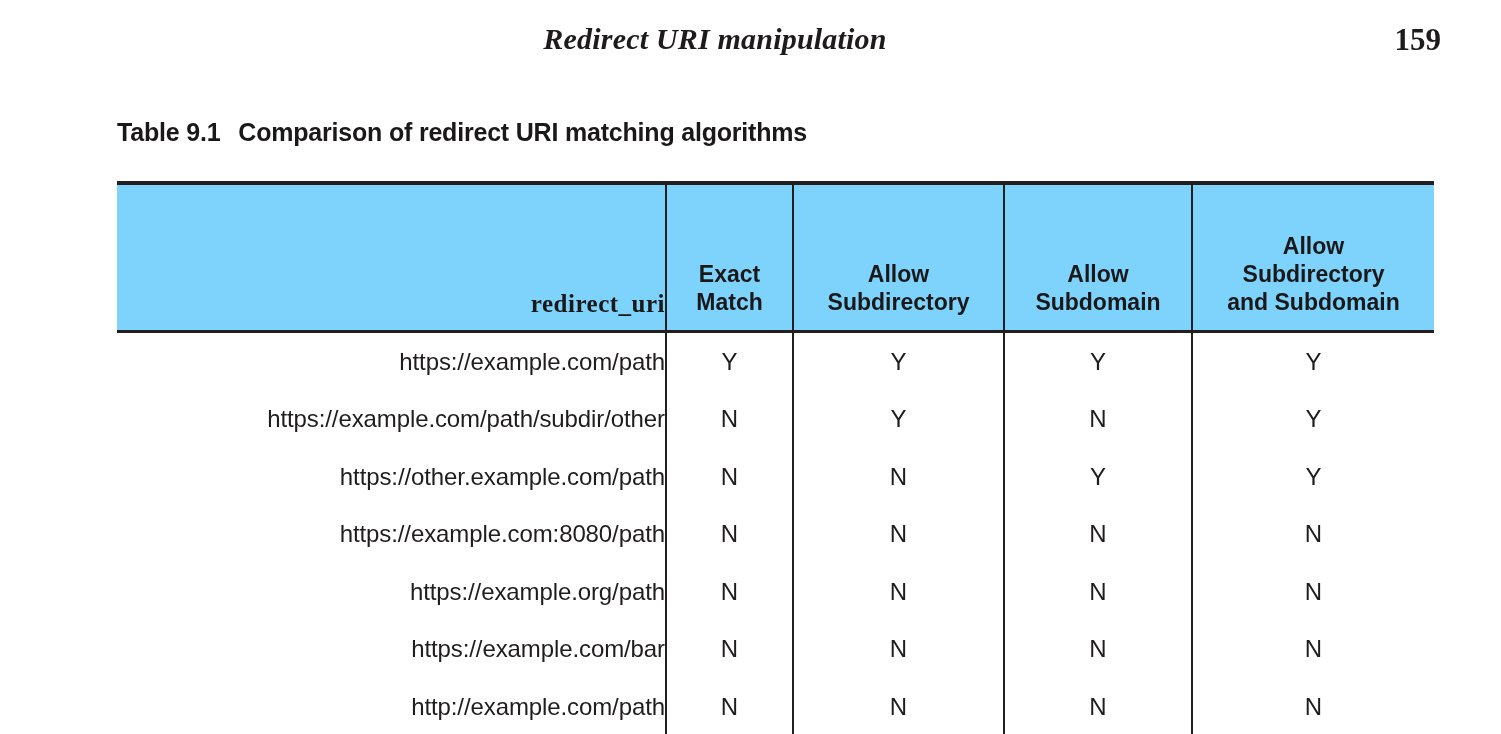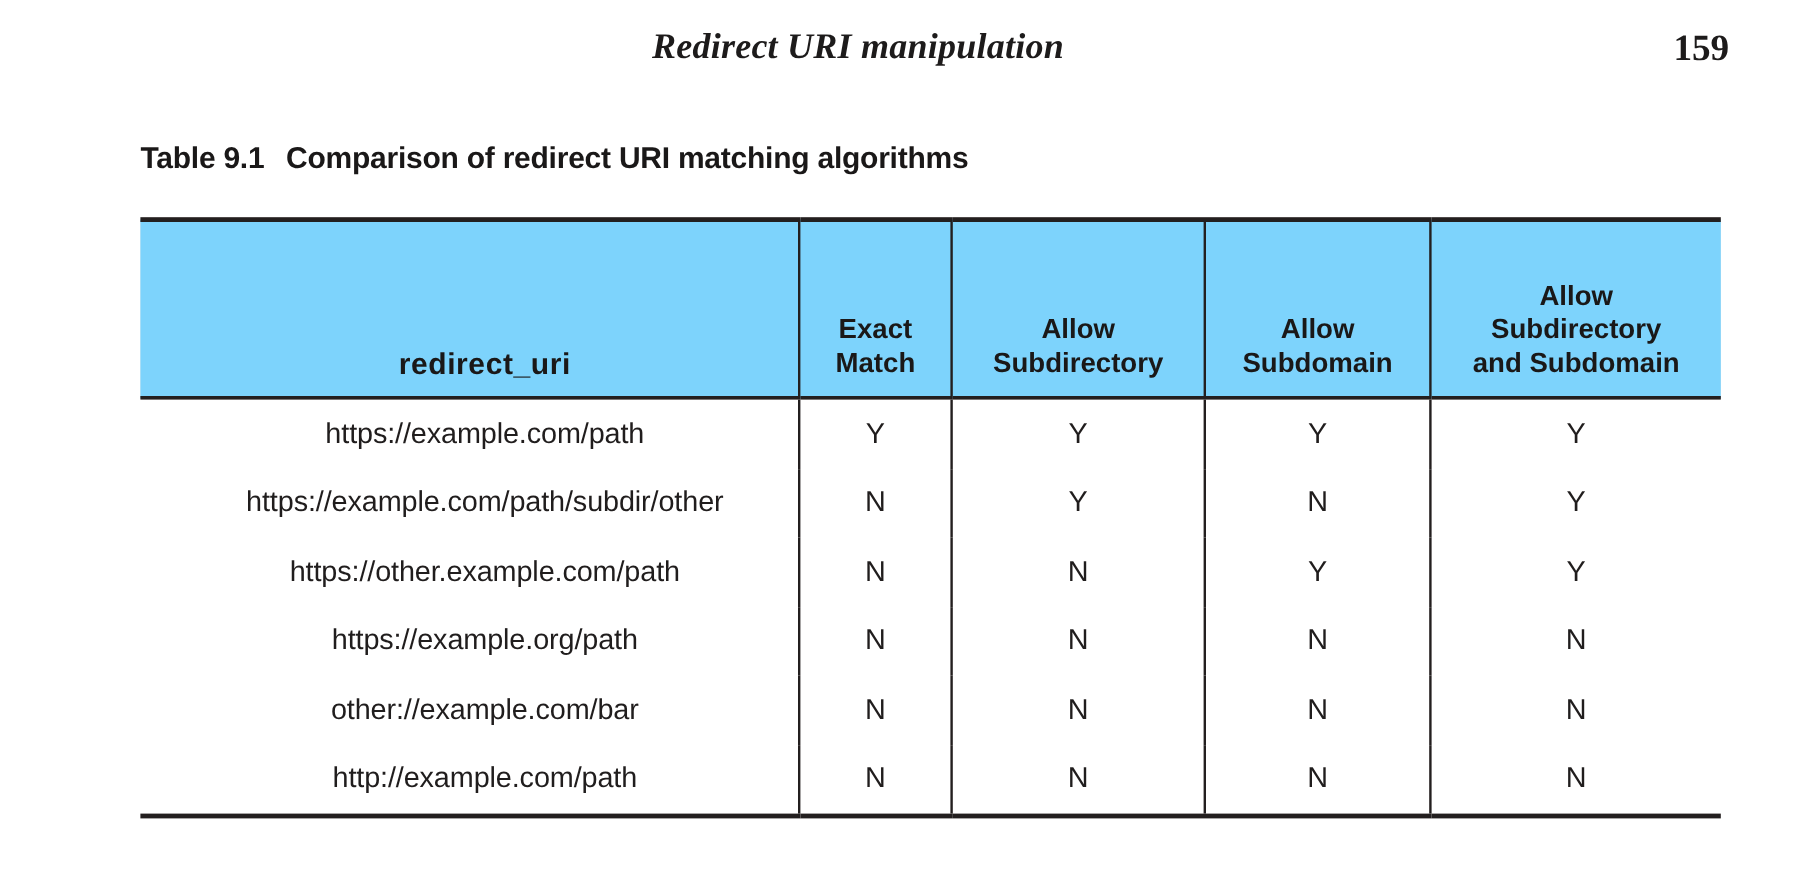--- a/index.html
+++ b/index.html
@@ -82,40 +82,40 @@
     height: 131px;
     vertical-align: bottom;
     padding: 0 0 14px 0;
     font-weight: bold;
     font-size: 23px;
     line-height: 1.22;
     color: #1a1818;
     text-align: center;
   }
   thead th.uri-head {
-    text-align: center;
+    text-align: right;
     padding-left: 26px;
-    font-family: Liberation Sans, sans-serif;
+    font-family: Liberation Serif, serif;
     font-weight: bold;
     font-size: 25px;
     letter-spacing: 0.5px;
     padding-bottom: 11px;
   }
   thead th + th { border-left: 2px solid #231f1f; }
 
   tbody td {
     height: 57.5px;
     font-size: 24px;
     color: #201d1d;
     text-align: center;
     vertical-align: middle;
     padding: 0;
   }
   tbody td.uri-cell {
-    text-align: center;
+    text-align: right;
     padding-left: 26px;
     letter-spacing: -0.1px;
   }
   tbody td + td { border-left: 2px solid #231f1f; }
   tbody tr:last-child td { border-bottom: 4px solid #231f1f; }
 </style>
 </head>
 <body>
 
 <div class="running-head">Redirect URI manipulation</div>
@@ -172,28 +172,35 @@
           <td>Y</td>
         </tr>
         <tr>
           <td class="uri-cell">https://other.example.com/path</td>
           <td>N</td>
           <td>N</td>
           <td>Y</td>
           <td>Y</td>
         </tr>
         <tr>
+          <td class="uri-cell">https://example.com:8080/path</td>
+          <td>N</td>
+          <td>N</td>
+          <td>N</td>
+          <td>N</td>
+        </tr>
+        <tr>
           <td class="uri-cell">https://example.org/path</td>
           <td>N</td>
           <td>N</td>
           <td>N</td>
           <td>N</td>
         </tr>
         <tr>
-          <td class="uri-cell">other://example.com/bar</td>
+          <td class="uri-cell">https://example.com/bar</td>
           <td>N</td>
           <td>N</td>
           <td>N</td>
           <td>N</td>
         </tr>
         <tr>
           <td class="uri-cell">http://example.com/path</td>
           <td>N</td>
           <td>N</td>
           <td>N</td>

